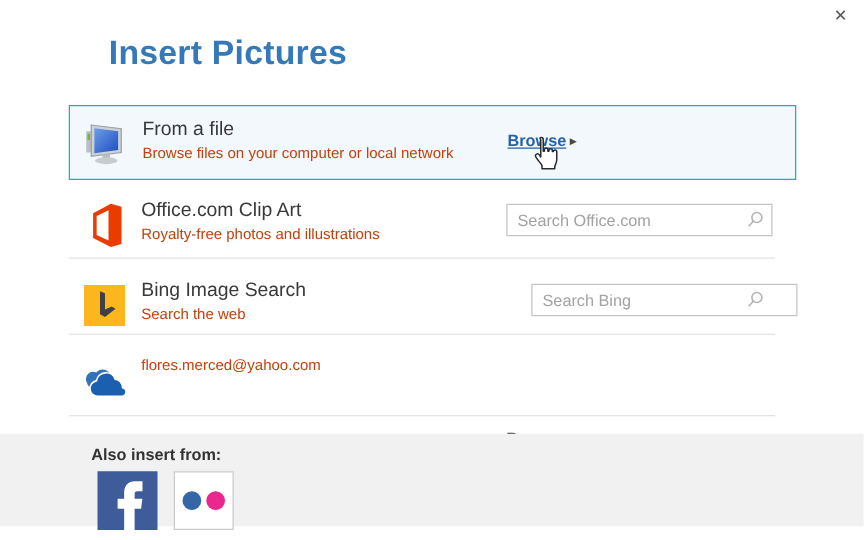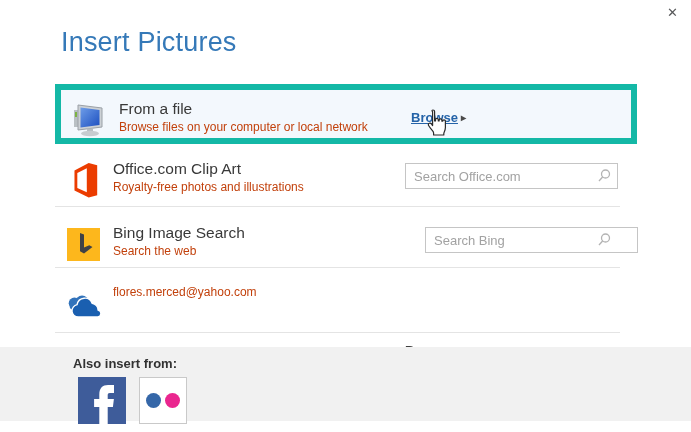--- a/index.html
+++ b/index.html
@@ -3,25 +3,25 @@
 <meta charset="utf-8">
 <style>
   * { margin:0; padding:0; box-sizing:border-box; }
   html,body { width:691px; height:432px; }
   body { font-family:"Liberation Sans", sans-serif; background:#fff; overflow:hidden; }
   .stage { position:relative; width:691px; height:432px; background:#ffffff; }
 
   .close-btn { position:absolute; top:3px; right:9px; font-size:13px; color:#57585a;
                cursor:pointer; padding:3px 4px; line-height:1; }
 
-  .dlg-title { position:absolute; left:61px; top:27px; font-size:27px; font-weight:400;
+  .dlg-title { position:absolute; left:87px; top:27px; font-size:27px; font-weight:700;
                color:#3579b8; letter-spacing:.2px; }
 
   .row { position:absolute; left:55px; width:582px; height:60px; }
-  .row--hover { background:#f3f8fd; border:6px solid #14b8a6; }
+  .row--hover { background:#f3f8fd; border:1px solid #14b8a6; }
   .row .icon-box { position:absolute; left:8px; top:10px; width:40px; height:40px;
                    display:flex; align-items:center; justify-content:center; }
   .row .texts { position:absolute; left:58px; top:9px; }
   .row-title { font-size:15.5px; color:#393939; line-height:20px; }
   .row-sub   { font-size:12px;  color:#c2410c; line-height:16px; margin-top:0; }
 
   .browse-link { position:absolute; left:350px; top:20px; font-size:13px; font-weight:bold;
                  color:#2463a8; text-decoration:underline; cursor:pointer; }
   .browse-link .arrow { color:#4a4a4a; text-decoration:none; display:inline-block;
                         font-size:10px; margin-left:3px; vertical-align:1px; }

